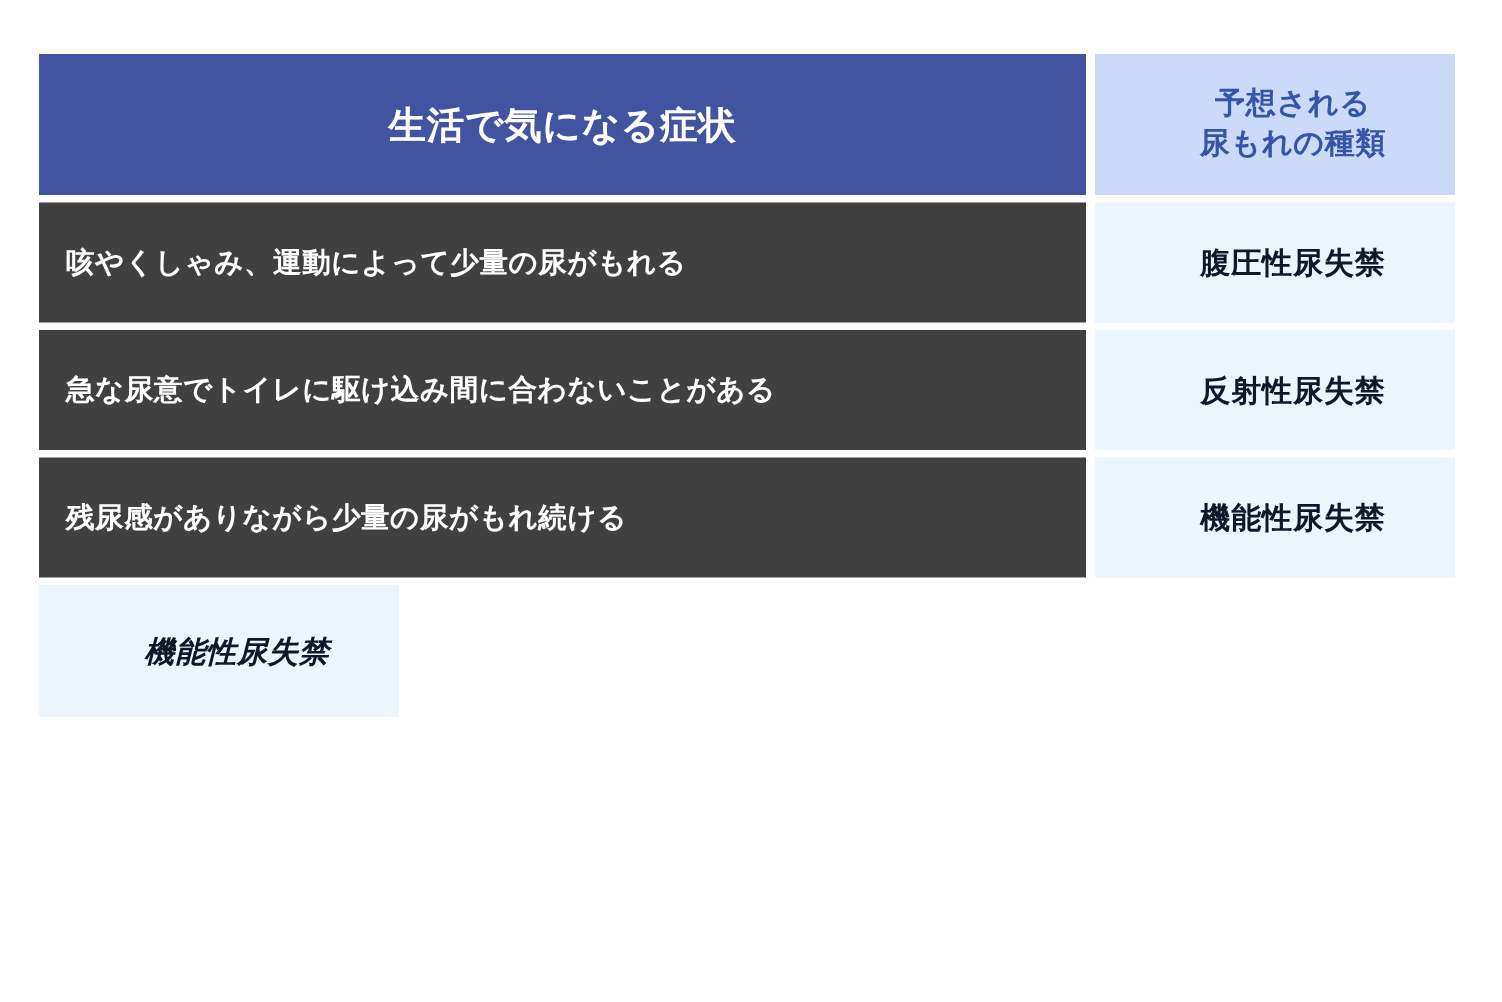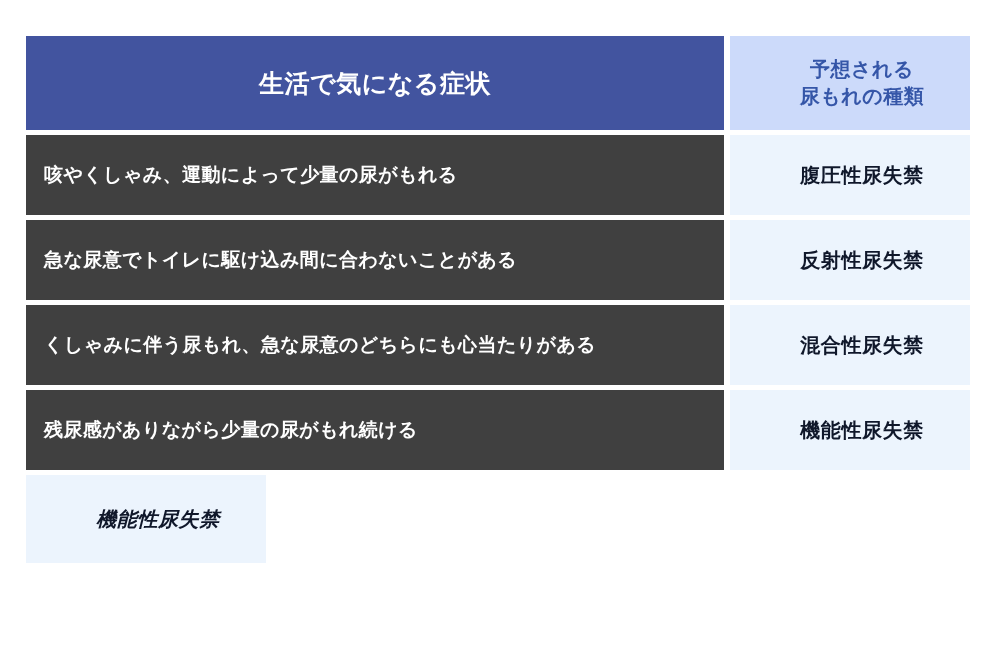--- a/index.html
+++ b/index.html
@@ -131,28 +131,20 @@
 
     <div class="row row-data">
       <div class="cell-symptom">
         <span>急な尿意でトイレに駆け込み間に合わないことがある</span>
       </div>
       <div class="cell-type">
         <span>反射性尿失禁</span>
       </div>
     </div>
 
-    <div class="row row-data">
-      <div class="cell-symptom">
-        <span>くしゃみに伴う尿もれ、急な尿意のどちらにも心当たりがある</span>
-      </div>
-      <div class="cell-type">
-        <span>混合性尿失禁</span>
-      </div>
-    </div>
 
     <div class="row row-data">
       <div class="cell-symptom">
         <span>残尿感がありながら少量の尿がもれ続ける</span>
       </div>
       <div class="cell-type">
         <span>機能性尿失禁</span>
       </div>
     </div>
 

